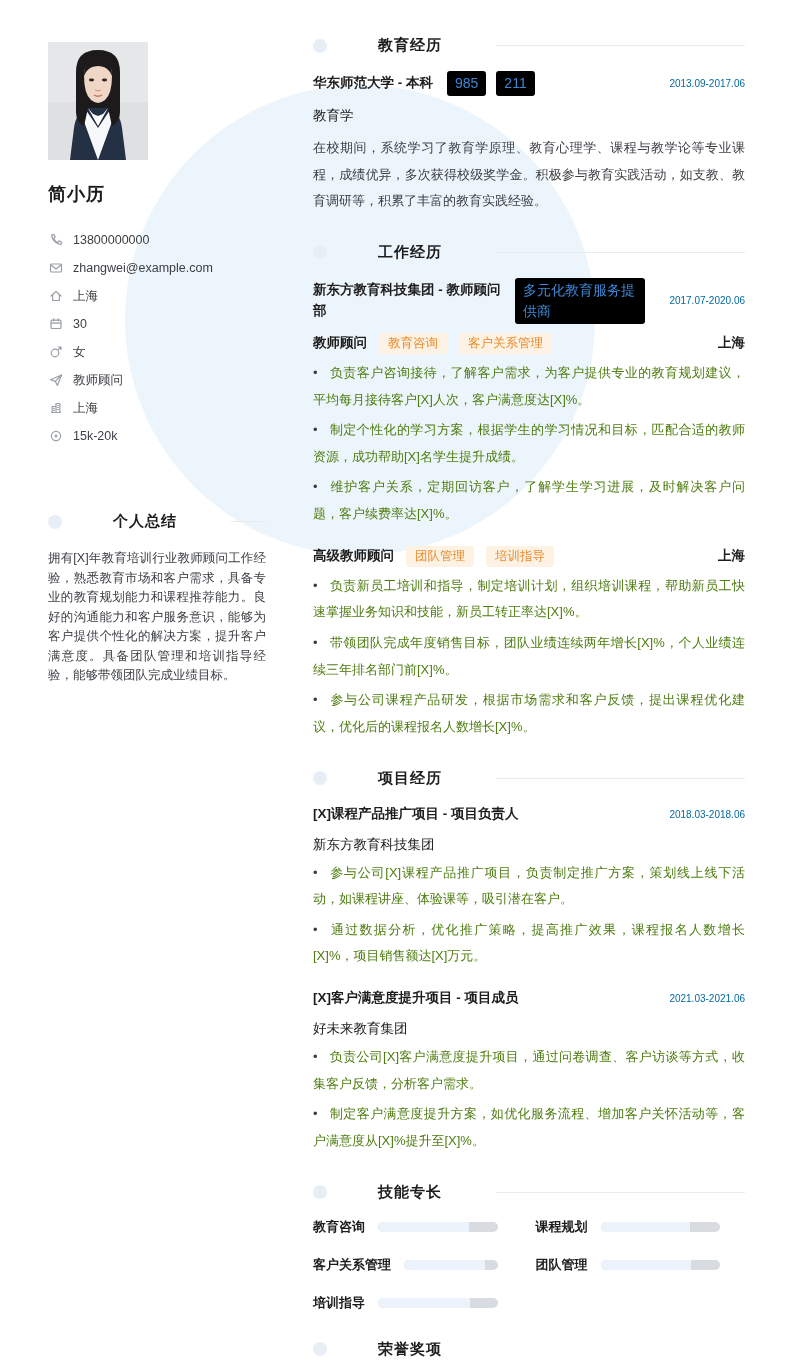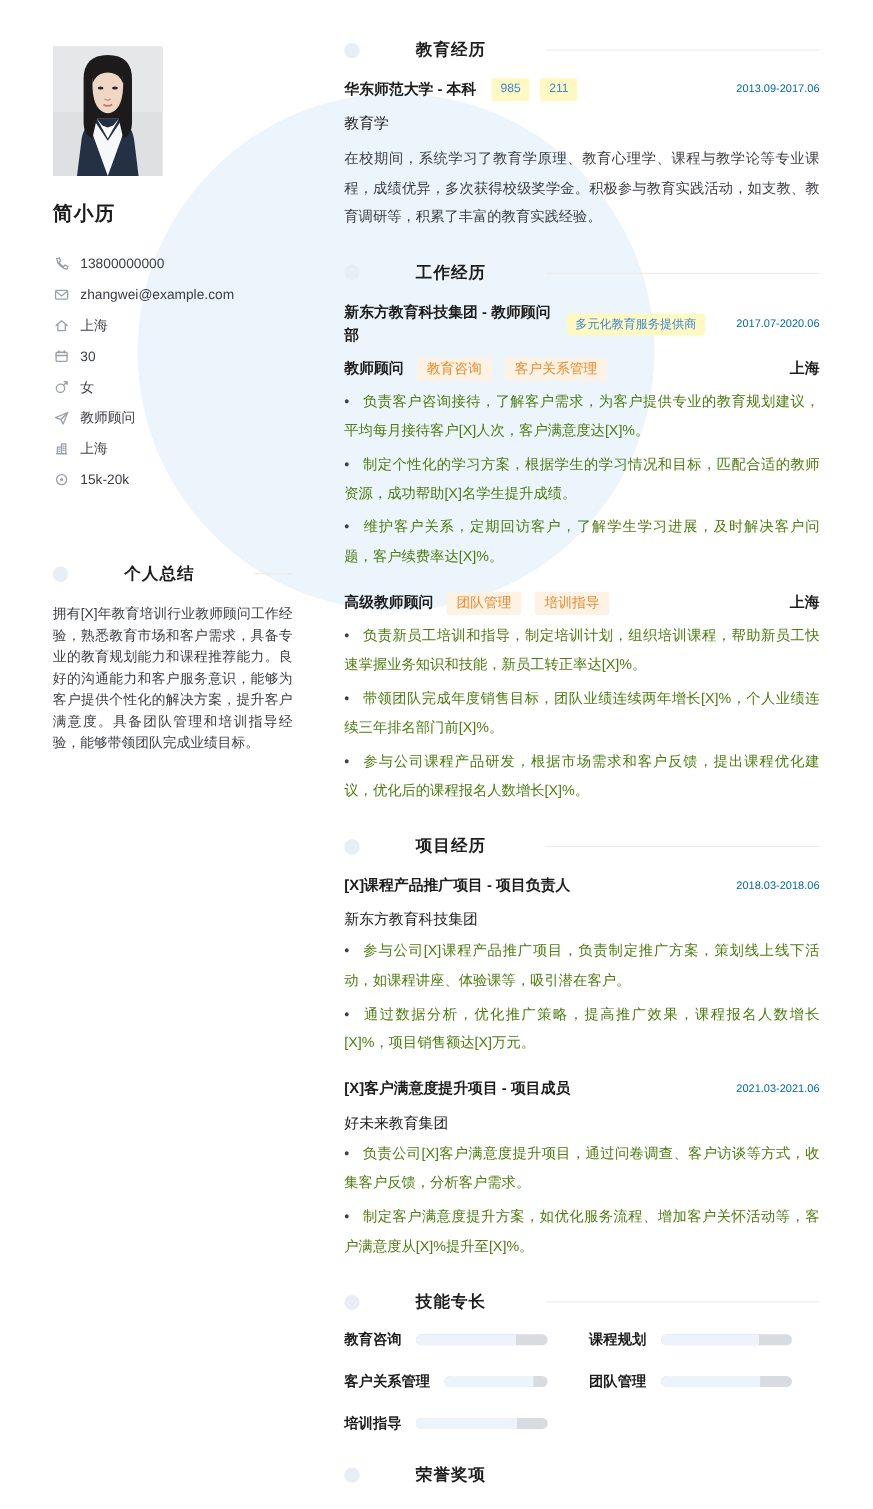--- a/index.html
+++ b/index.html
@@ -29,21 +29,21 @@
   .sec-dot { width:14px; height:14px; border-radius:50%; background:#e7eef5; margin-right:11px; flex-shrink:0; }
   .sec-title { font-size:15px; font-weight:700; color:#1d1d1d; letter-spacing:1px; white-space:nowrap; }
   .sec-line { flex:1; height:1px; background:#ebebeb; margin-left:14px; }
   .section { margin-bottom:28px; }
 
   .entry { margin-bottom:18px; }
   .entry-head { display:flex; align-items:center; }
   .entry-title { font-size:13.5px; font-weight:700; color:#1d1d1d; line-height:1.55; }
   .entry-title.limit { max-width:188px; }
   .entry-date { margin-left:auto; font-size:10px; font-weight:400; color:#0369a1; white-space:nowrap; padding-left:10px; }
-  .badge-blue { background:#fef9c3; color:#3d87d6; font-size:11px; font-weight:400;
+  .badge-blue { background:#000000; color:#3d87d6; font-size:14px; font-weight:400;
     padding:2px 8px; border-radius:3px; line-height:1.5; }
   .badge-inline { margin-left:4px; white-space:nowrap; align-self:center; }
   .badge-wrap { margin-left:14px; max-width:130px; }
   .role-row { display:flex; align-items:center; margin-top:9px; }
   .role-name { font-size:13.5px; font-weight:700; color:#1d1d1d; }
   .tag-orange { background:#fdf2e3; color:#e98b2e; font-size:12.5px; padding:2px 9px;
     border-radius:3px; margin-left:12px; white-space:nowrap; }
   .role-loc { margin-left:auto; font-size:13.5px; font-weight:700; color:#1d1d1d; }
   .sub-title { margin-top:11px; font-size:13.5px; font-weight:400; color:#1d1d1d; }
   .body-text { margin-top:10px; font-size:13px; line-height:2.05; color:#3b3e43; text-align:justify; }

